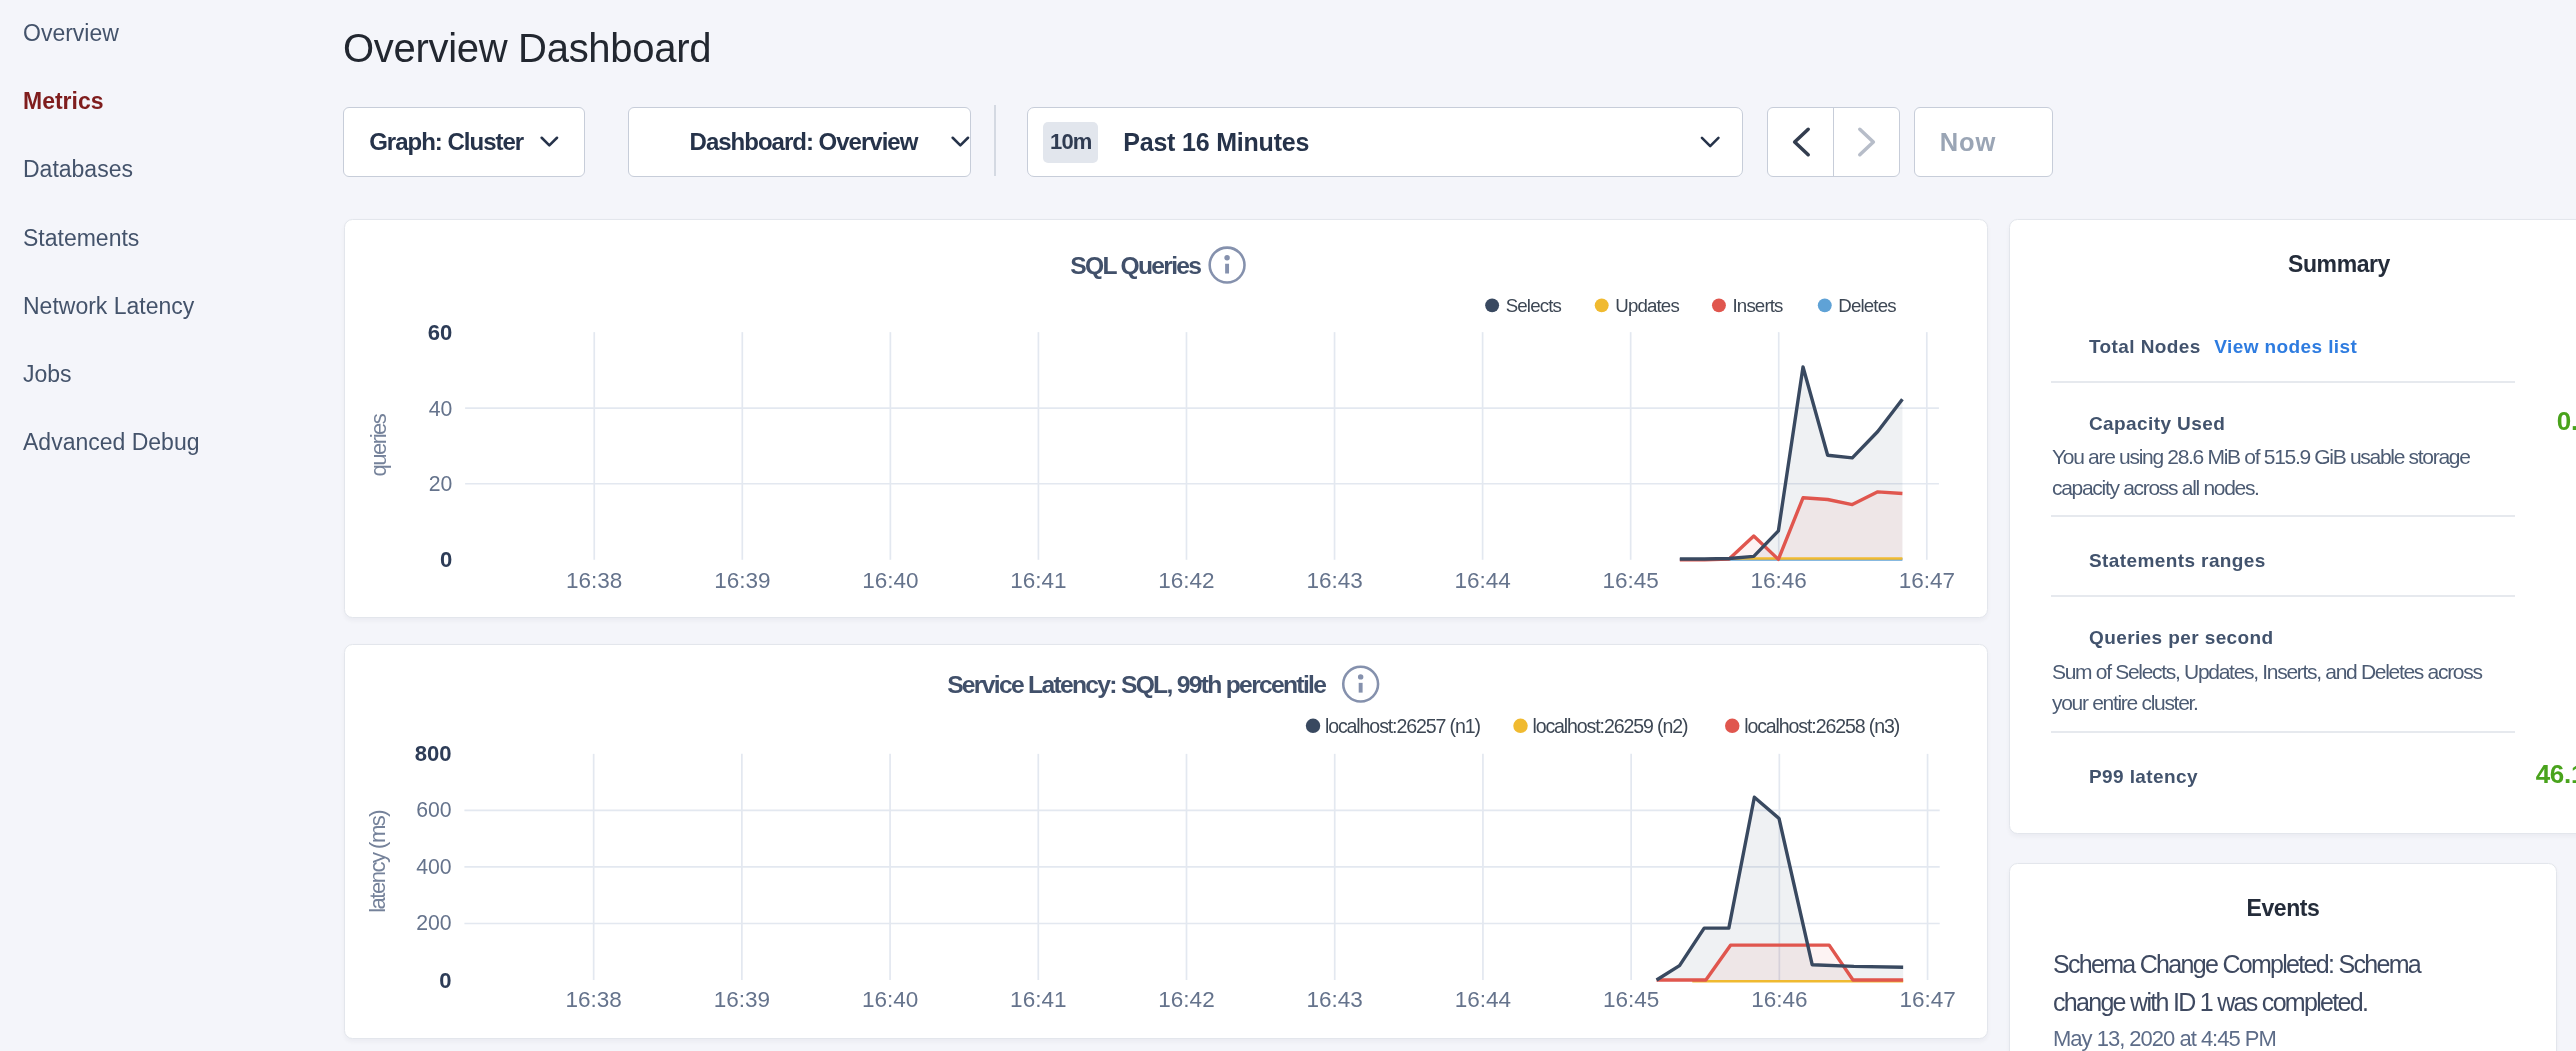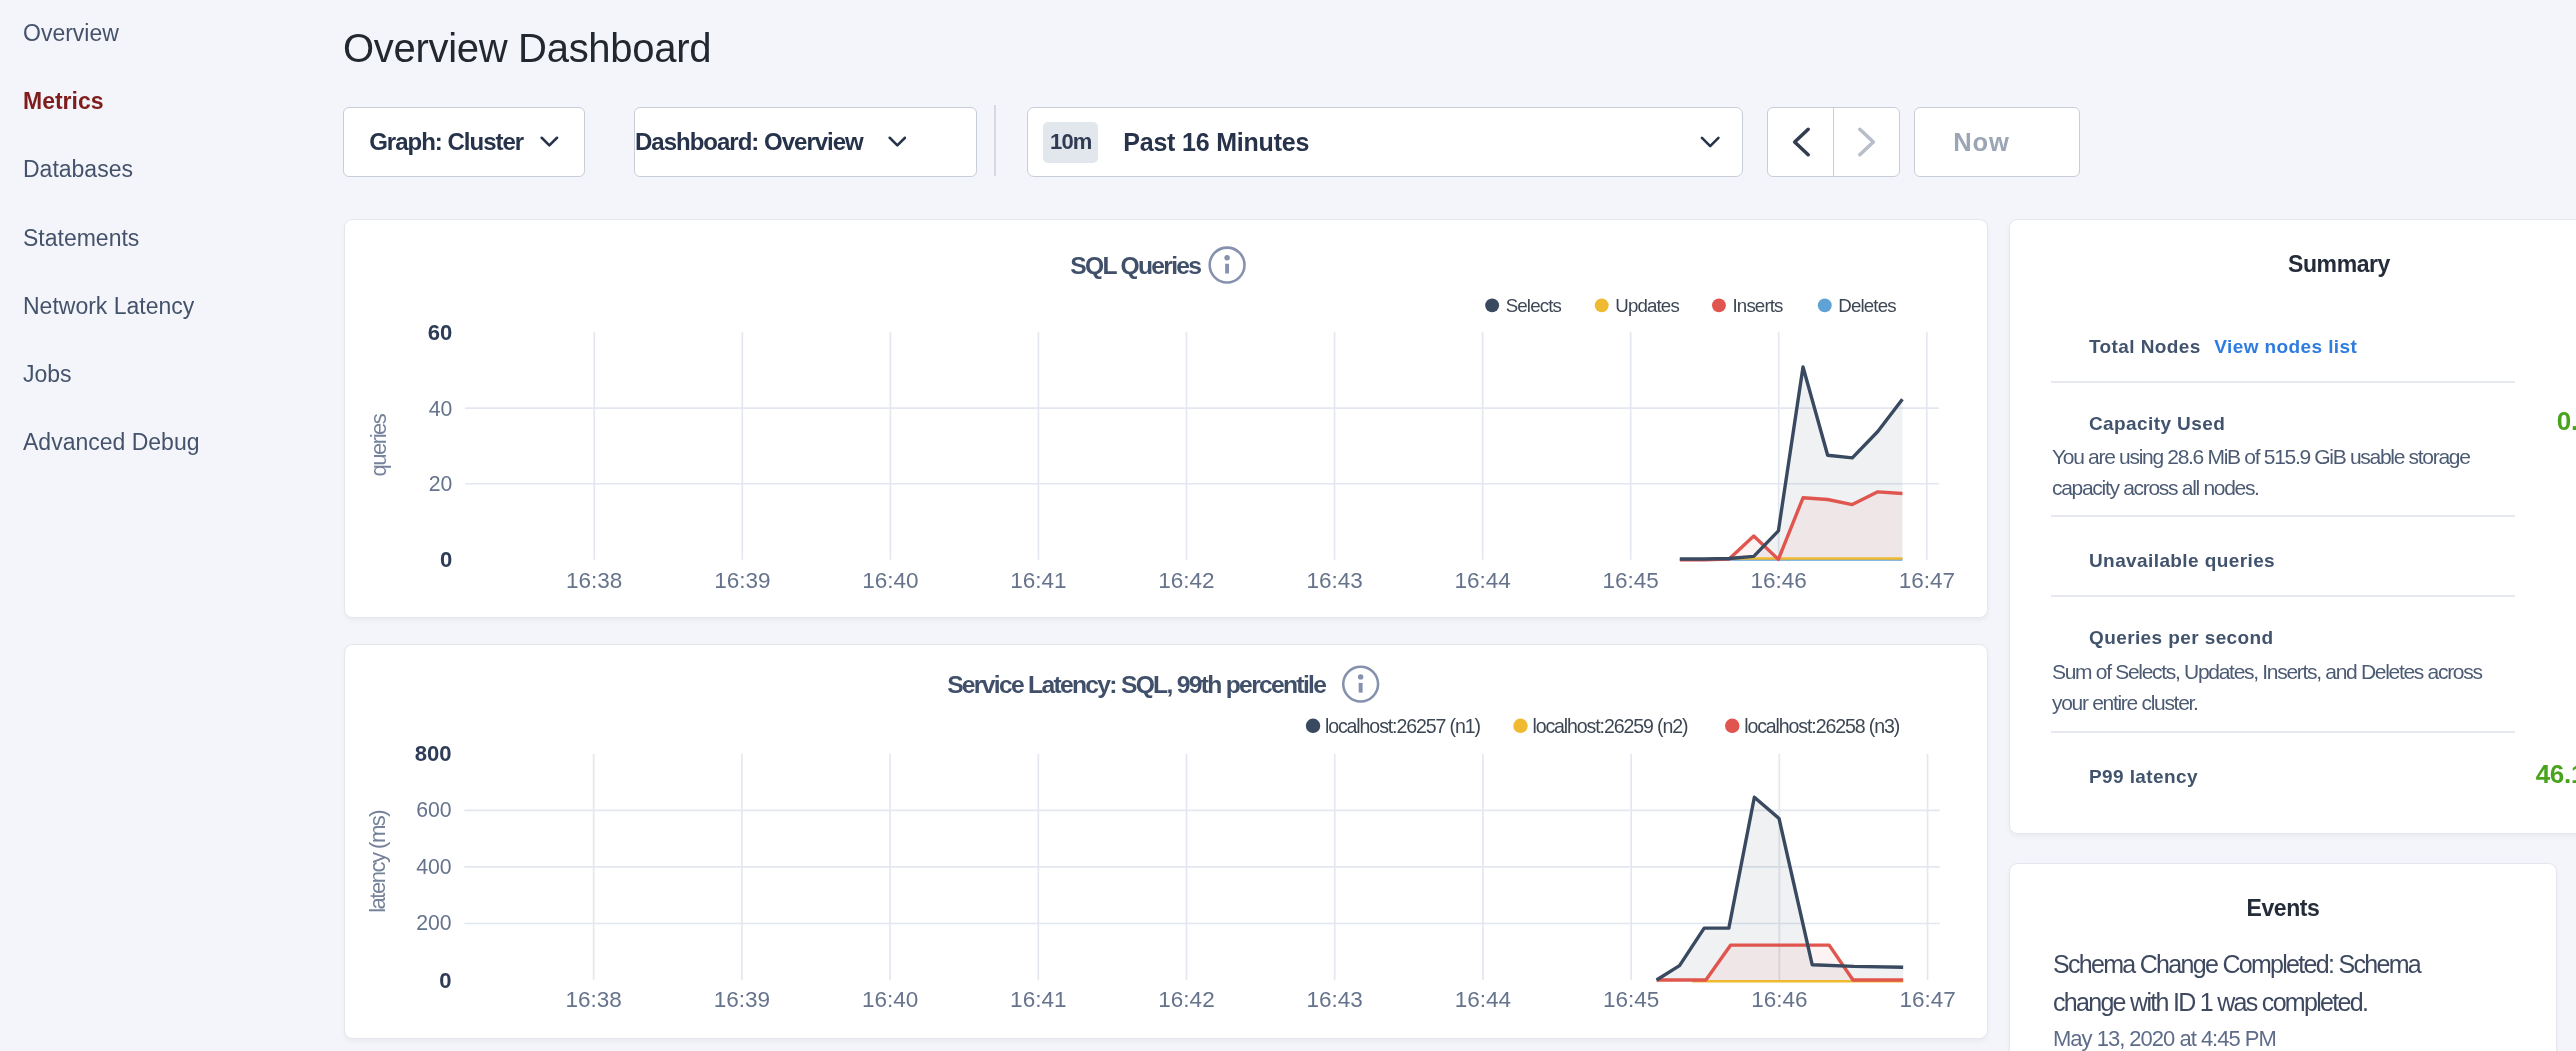--- a/index.html
+++ b/index.html
@@ -30,21 +30,21 @@
   <div class="nav" style="top:429px;">Advanced Debug</div>
 
   <div class="abs" style="left:343px; top:25.5px; font-size:40px; letter-spacing:-0.3px; color:#222730;">Overview Dashboard</div>
 
   <div class="ctl" style="left:343px; width:242px; justify-content:center; gap:17px;">
     <span class="ctltxt">Graph: Cluster</span>
     <svg width="18.7" height="12" viewBox="0 0 22 14" fill="none" stroke="#26334a" stroke-width="3" stroke-linecap="round" stroke-linejoin="round">
       <path d="M2 2 L11 11 L20 2"></path>
     </svg>
   </div>
-  <div class="ctl" style="left:628px; width:343px; justify-content:flex-start; gap:25px;margin-left:6px;">
+  <div class="ctl" style="left:628px; width:343px; justify-content:flex-end; gap:34px;">
     <span class="ctltxt">Dashboard: Overview</span>
     <svg width="18.7" height="12" viewBox="0 0 22 14" fill="none" stroke="#26334a" stroke-width="3" stroke-linecap="round" stroke-linejoin="round">
       <path d="M2 2 L11 11 L20 2"></path>
     </svg>
   </div>
   <div class="sep-v"></div>
   <div class="ctl" style="left:1027px; width:716px; padding:0 22px 0 15.3px; justify-content:flex-start;border-radius:7px;">
     <span style="background:#e2e6ed; border-radius:5.1px; height:41px; display:flex; align-items:center; padding:0 6.8px; font-weight:bold; color:#303c52; font-size:22px; letter-spacing:-0.9px;">10m</span>
     <span style="margin-left:25px; font-weight:bold; color:#26334a; font-size:25px; letter-spacing:-0.2px;">Past 16 Minutes</span>
     <svg width="20.4" height="12.8" viewBox="0 0 22 14" style="margin-left:auto;" fill="none" stroke="#26334a" stroke-width="2.8" stroke-linecap="round" stroke-linejoin="round">
@@ -56,21 +56,21 @@
       <svg width="22" height="34" viewBox="0 0 26 40" fill="none" stroke="#333d4f" stroke-width="4.2" stroke-linecap="round" stroke-linejoin="round">
         <path d="M21.5 5 L5.5 20 L21.5 35"></path>
       </svg>
     </div>
     <div style="width:65px; height:100%; display:flex; align-items:center; justify-content:center;">
       <svg width="22" height="34" viewBox="0 0 26 40" fill="none" stroke="#b7bdc9" stroke-width="4.2" stroke-linecap="round" stroke-linejoin="round">
         <path d="M4.5 5 L20.5 20 L4.5 35"></path>
       </svg>
     </div>
   </div>
-  <div class="ctl" style="left:1914px; width:166px; justify-content:center; padding-right:31px;text-align:right;">
+  <div class="ctl" style="left:1914px; width:139px; justify-content:center; padding-right:31px;text-align:right;">
     <span style="font-weight:bold; color:#9aa5b5; font-size:25.5px; letter-spacing:0.9px;">Now</span>
   </div>
 
   <div class="card" style="left:344px; top:219px; width:1644px; height:399px;">
     <svg width="1641" height="395" viewBox="0 0 1929 465" style="display:block;">
 <text x="929" y="53" text-anchor="middle" dominant-baseline="central" font-size="29" font-weight="bold" letter-spacing="-2" fill="#41506a">SQL Queries</text>
 <g stroke="#8591ad" fill="none" stroke-width="3">
         <circle cx="1037" cy="53" r="20.5"></circle>
       </g>
 <circle cx="1037" cy="44.5" r="3.2" fill="#8591ad"></circle>
@@ -177,21 +177,21 @@
       <span class="sval">3</span>
     </div>
     <div class="hr" style="top:161px;"></div>
     <div class="srow" style="top:186px;">
       <span class="shead">Capacity Used</span>
       <span class="sval">0.01%</span>
     </div>
     <div class="sdesc" style="top:221px; white-space:nowrap;">You are using 28.6 MiB of 515.9 GiB usable storage<br>capacity across all nodes.</div>
     <div class="hr" style="top:295px;"></div>
     <div class="srow" style="top:323px;">
-      <span class="shead">Unavailable queries</span>
+      <span class="shead">Statements ranges</span>
       <span class="sval">0</span>
     </div>
     <div class="hr" style="top:375px;"></div>
     <div class="srow" style="top:400px;">
       <span class="shead">Queries per second</span>
       <span class="sval">59.7</span>
     </div>
     <div class="sdesc" style="top:436px; white-space:nowrap;">Sum of Selects, Updates, Inserts, and Deletes across<br>your entire cluster.</div>
     <div class="hr" style="top:511px;"></div>
     <div class="srow" style="top:539px;">

